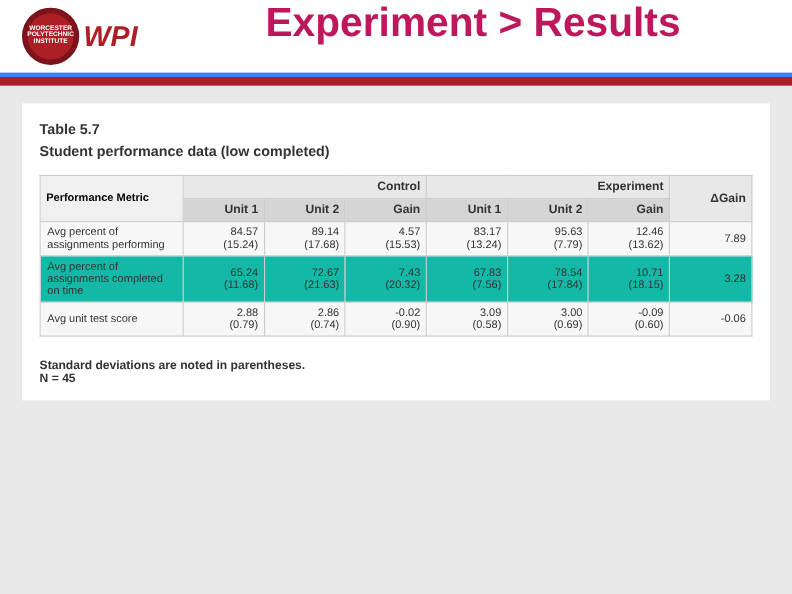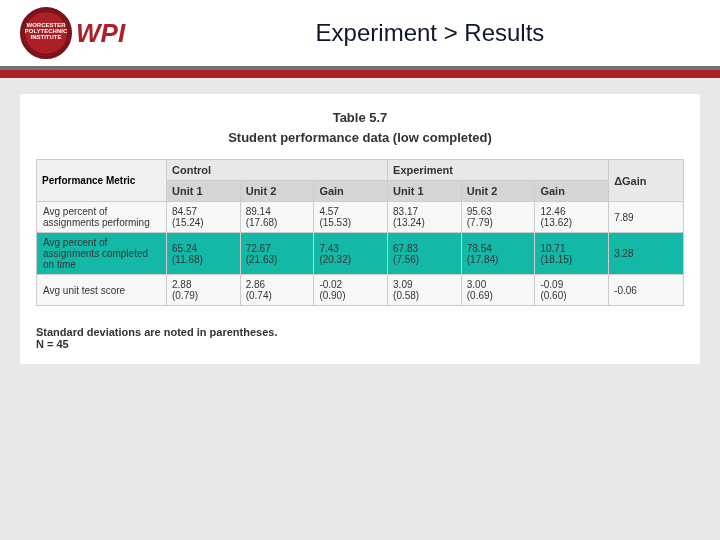--- a/index.html
+++ b/index.html
@@ -8,24 +8,23 @@
       height: 540px;
       font-family: Arial, sans-serif;
       background: #e8e8e8;
       overflow: hidden;
     }
 
     
     #header {
       background: white;
       display: flex;
-      align-items: center;
       height: 70px;
       padding: 0 20px;
-      border-bottom: 4px solid #737373;
+      border-bottom: 4px solid #3b82f6;
     }
 
     #logo-area {
       display: flex;
       align-items: center;
       width: 140px;
     }
 
     #logo-circle {
       width: 52px;
@@ -48,23 +47,23 @@
       font-size: 26px;
       font-weight: bold;
       color: #ac1f26;
       margin-left: 4px;
       font-style: italic;
     }
 
     #header-title {
       flex: 1;
       text-align: center;
-      font-size: 24px;
-      color: #0f172a;
-      font-weight: normal;
+      font-size: 37px;
+      color: #be185d;
+      font-weight: bold;
     }
 
     
     #red-bar {
       height: 8px;
       background: #ac1f26;
     }
 
     
     #main {
@@ -76,33 +75,32 @@
       background: white;
       padding: 14px 16px;
     }
 
     #table-title {
       font-size: 13px;
       font-weight: bold;
       color: #333;
       margin-bottom: 12px;
       line-height: 1.5;
-      text-align: center;
     }
 
     
     table {
       width: 100%;
       border-collapse: collapse;
       font-size: 11px;
     }
 
     th, td {
       border: 1px solid #ccc;
-      text-align: left;
+      text-align: right;
       padding: 4px 5px;
       vertical-align: middle;
     }
 
     
     .group-header {
       background: #e8e8e8;
       font-weight: bold;
       color: #333;
       font-size: 11px;

